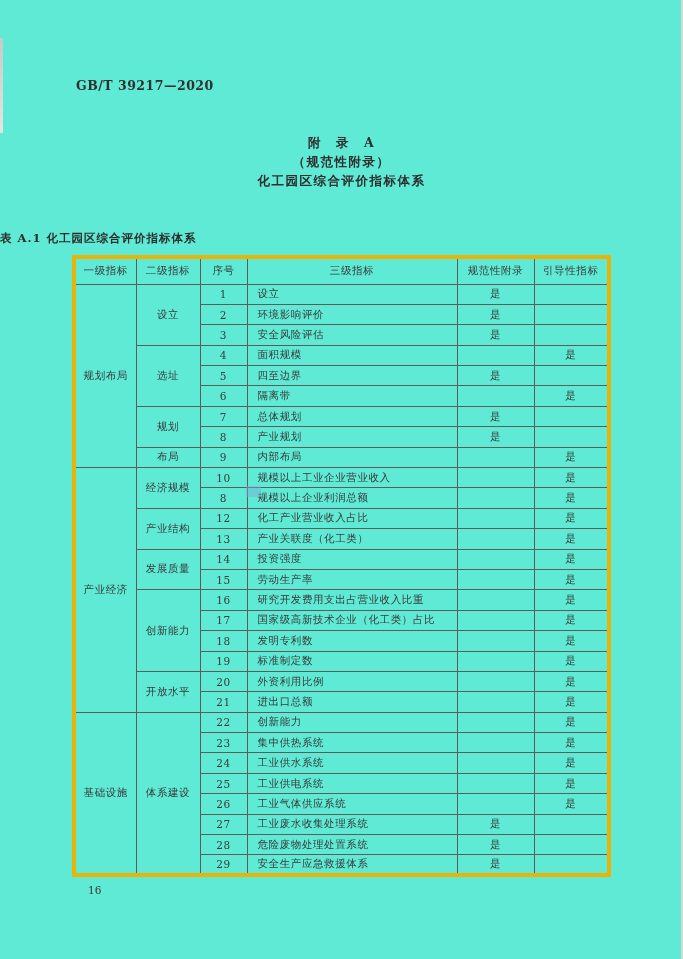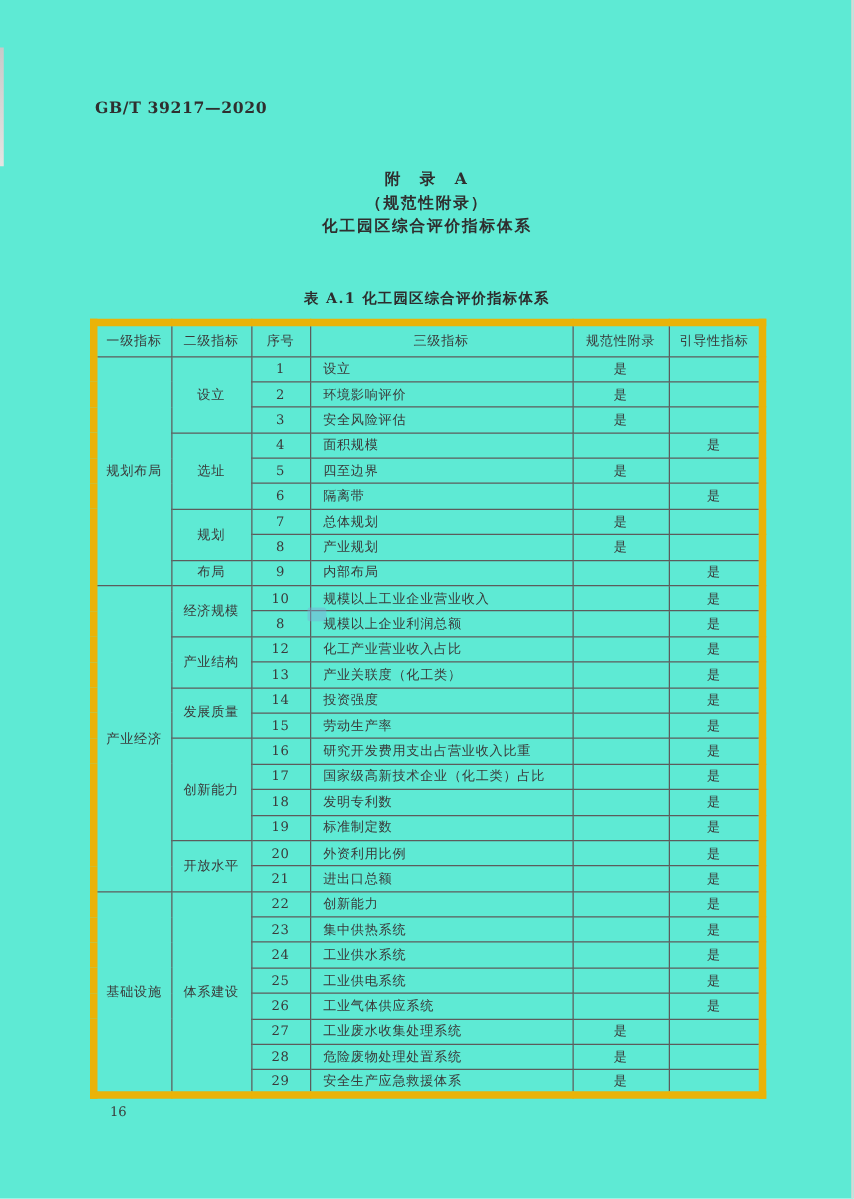--- a/index.html
+++ b/index.html
@@ -34,29 +34,29 @@
   .appendix-head .line {
     font-weight: bold; color: #2f2f2f; letter-spacing: 1.5px;
     font-size: 12.5px; line-height: 19px;
   }
   .intro-paragraph {
     position: absolute; left: 97px; top: 201px;
     font-size: 11.5px; letter-spacing: 0.8px; color: #333;
   }
   .table-caption {
     position: absolute; left: 0; top: 231px; width: 683px;
-    text-align: center; font-weight: bold; font-size: 11.5px;
+    font-weight: bold; font-size: 11.5px;
     letter-spacing: 1px; color: #2d2d2d;
   }
   table.indicator-table {
     position: absolute; left: 72px; top: 255px;
     width: 535px;
     border-collapse: collapse;
     table-layout: fixed;
-    border: 6px solid #eab308;
+    border: 4px solid #eab308;
   }
   .indicator-table th, .indicator-table td {
     border: 1px solid #5c5c5c;
     font-size: 10.5px;
     font-weight: normal;
     color: #3a3a3a;
     letter-spacing: 0.6px;
     text-align: center;
     vertical-align: middle;
     padding: 0;

